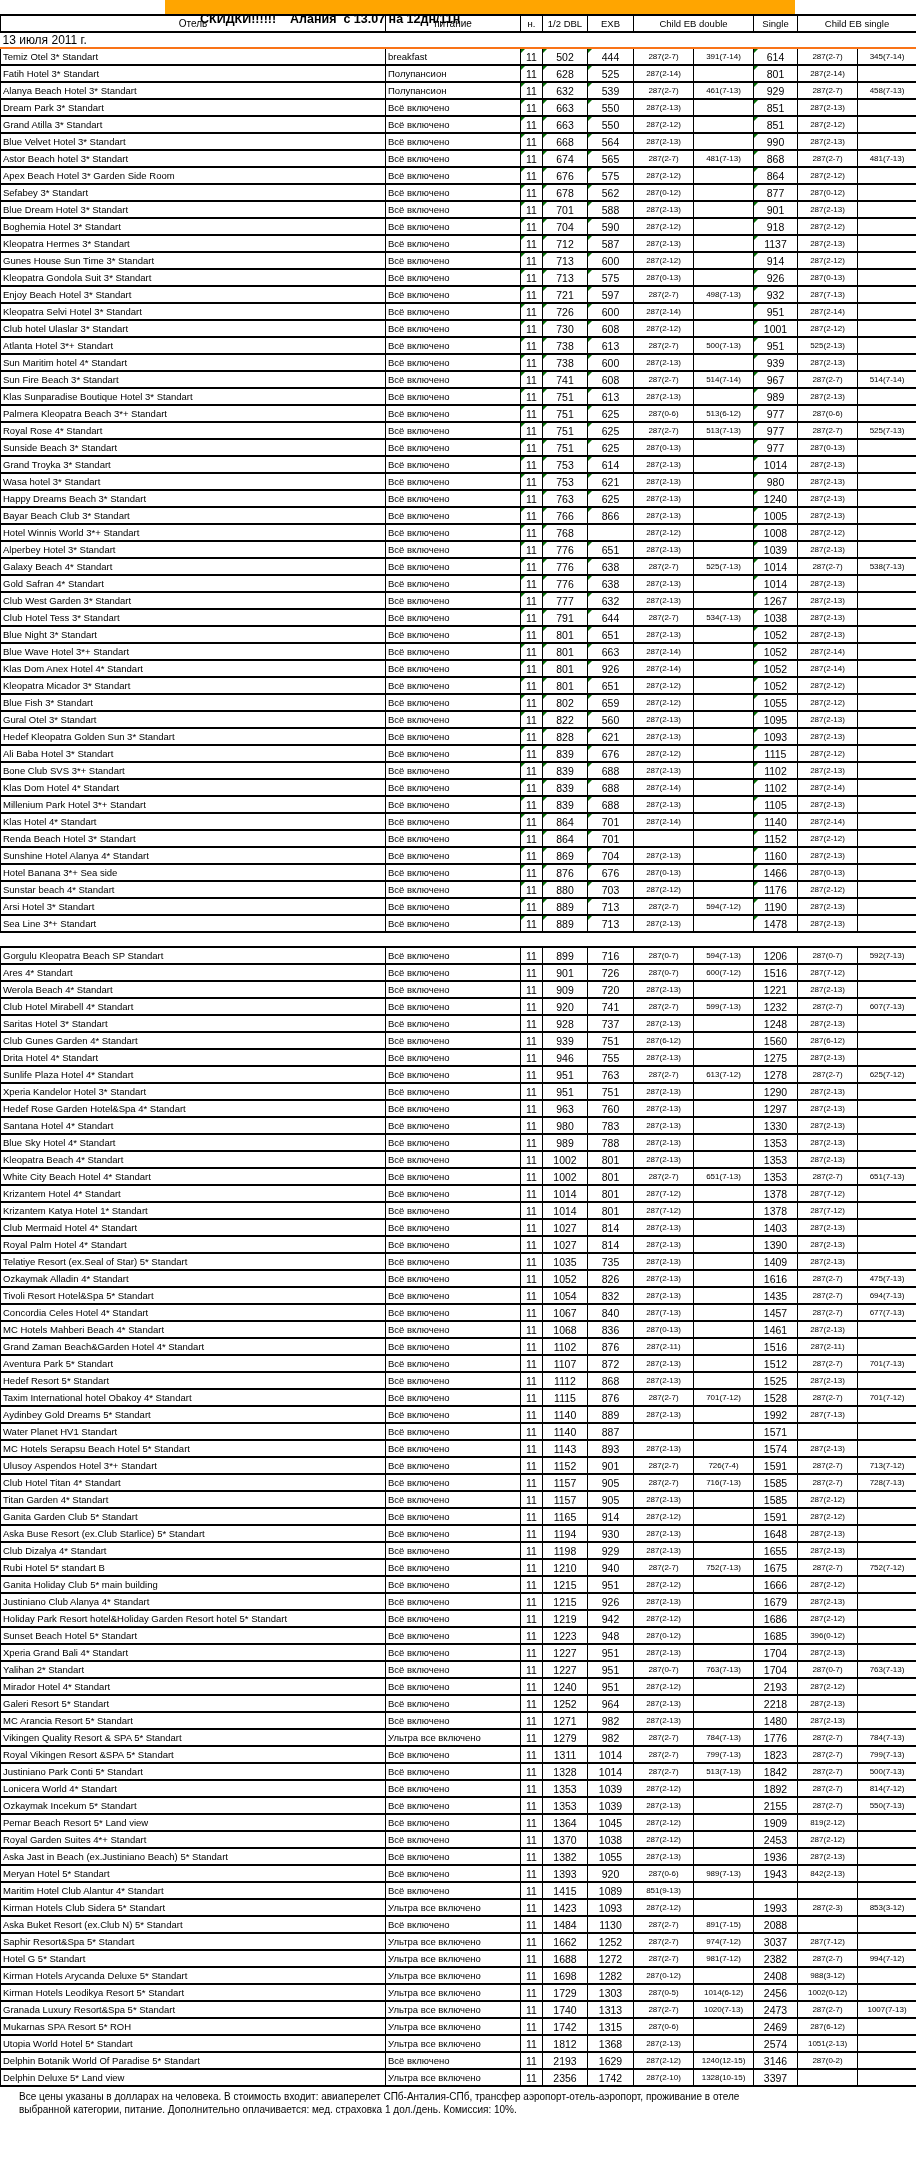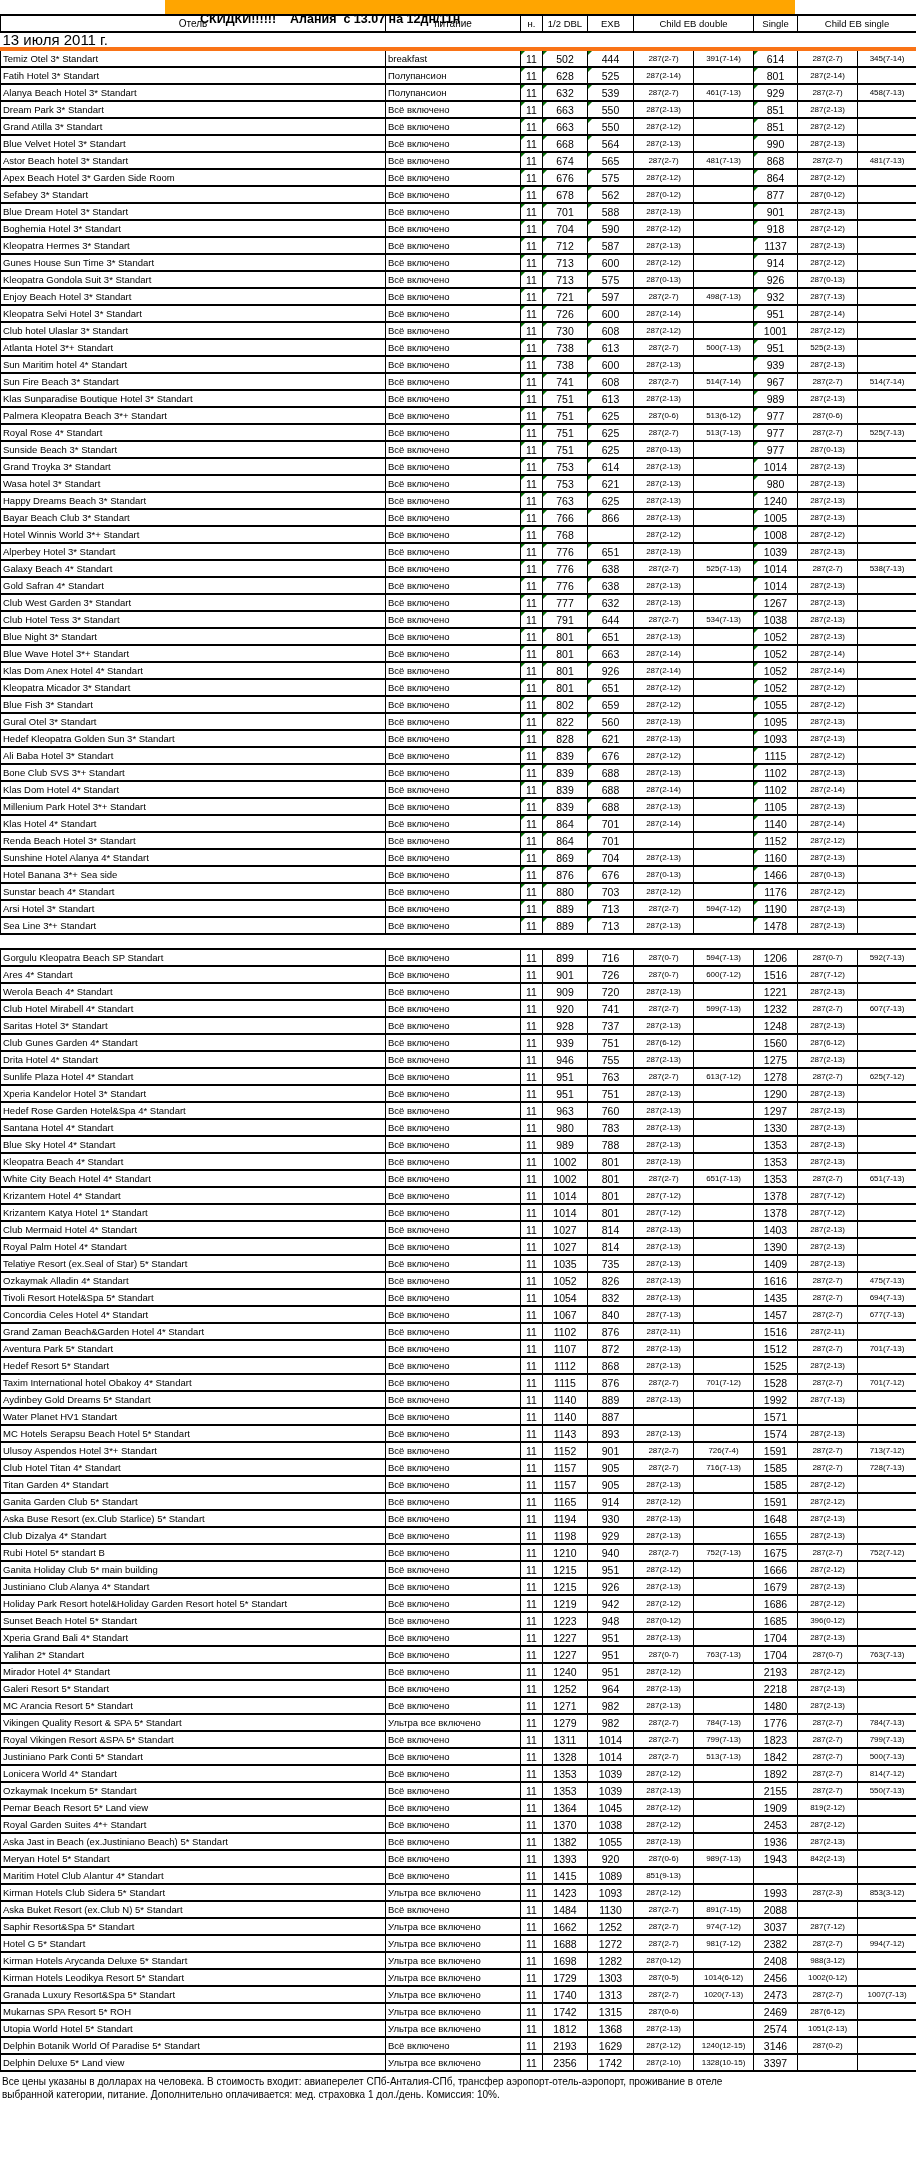--- a/index.html
+++ b/index.html
@@ -13,28 +13,28 @@
   table.price th, table.price td{
     border-left:1px solid #000;border-right:1px solid #000;
     border-top:2px solid #000;border-bottom:2px solid #000;
     padding:0 2px;height:15px;line-height:14px;overflow:hidden;white-space:nowrap;
     font-weight:normal;vertical-align:middle;}
   th{font-size:9.5px;text-align:center;margin-left:8px;}
   th.h-hotel,th.h-meal{font-size:10px;}
   td.hotel,td.meal{font-size:9.5px;text-align:left;padding-left:3px;}
   td.big{font-size:10.5px;text-align:center;font-family:"Liberation Sans",sans-serif;}
   td.small{font-size:8px;text-align:center;}
-  tr.date-row td{border:none;border-bottom:4px solid #f97316;font-size:15px;
+  tr.date-row td{border:none;border-bottom:2px solid #f97316;font-size:12px;
     text-align:left;padding-left:2px;height:14px;}
   tr.gap-row td{border:none;height:13px;}
   td.tri{position:relative;}
   td.tri::before{content:"";position:absolute;left:0;top:0;width:0;height:0;
     border-top:4px solid #067006;border-right:4px solid transparent;}
   .footer{font-size:10px;line-height:13px;padding:3px 2px 0 2px;}
-  .footer div{white-space:nowrap;}
+  .footer div{white-space:nowrap;margin-left:17px;}
 </style>
 </head>
 <body>
 
 <div class="page">
 
   <div class="titlebar">
     <div class="title-accent"></div>
     <div class="title-text">СКИДКИ!!!!!!    Алания  с 13.07 на 12дн/11н</div>
   </div>
@@ -953,20 +953,32 @@
           <td class="big">11</td>
           <td class="big">1067</td>
           <td class="big">840</td>
           <td class="small">287(7-13)</td>
           <td class="small"></td>
           <td class="big">1457</td>
           <td class="small">287(2-7)</td>
           <td class="small">677(7-13)</td>
         </tr>
         <tr>
+          <td class="hotel">MC Hotels Mahberi Beach  4* Standart</td>
+          <td class="meal">Всё включено</td>
+          <td class="big">11</td>
+          <td class="big">1068</td>
+          <td class="big">836</td>
+          <td class="small">287(0-13)</td>
+          <td class="small"></td>
+          <td class="big">1461</td>
+          <td class="small">287(2-13)</td>
+          <td class="small"></td>
+        </tr>
+        <tr>
           <td class="hotel">Grand Zaman Beach&amp;Garden Hotel 4* Standart</td>
           <td class="meal">Всё включено</td>
           <td class="big">11</td>
           <td class="big">1102</td>
           <td class="big">876</td>
           <td class="small">287(2-11)</td>
           <td class="small"></td>
           <td class="big">1516</td>
           <td class="small">287(2-11)</td>
           <td class="small"></td>

